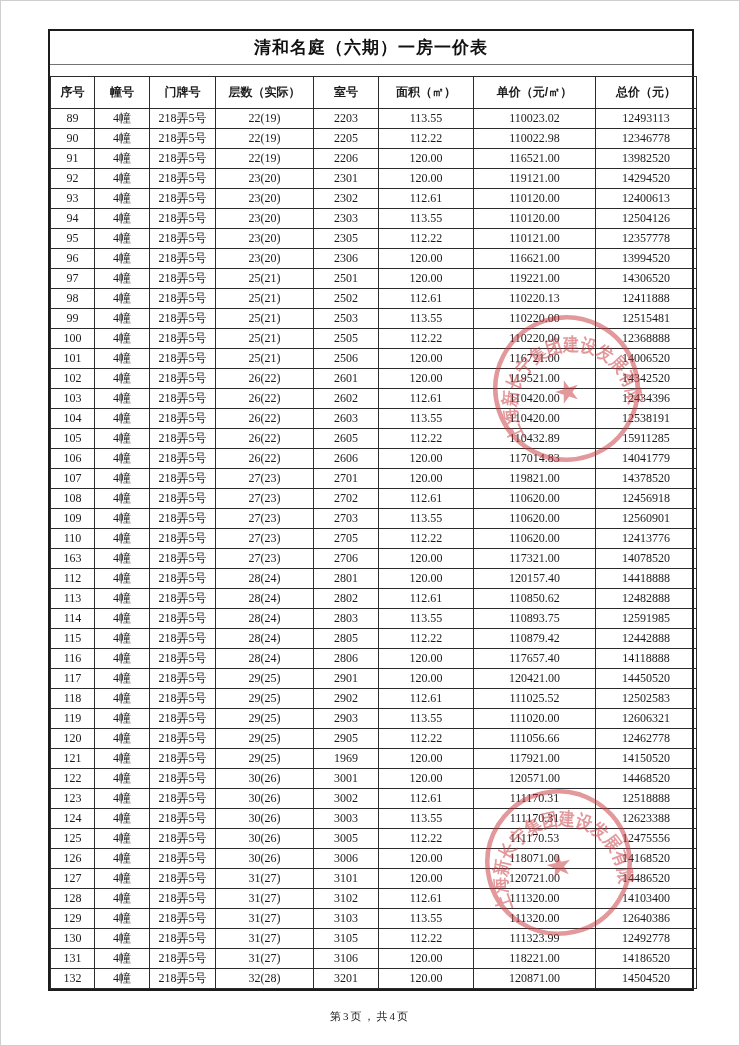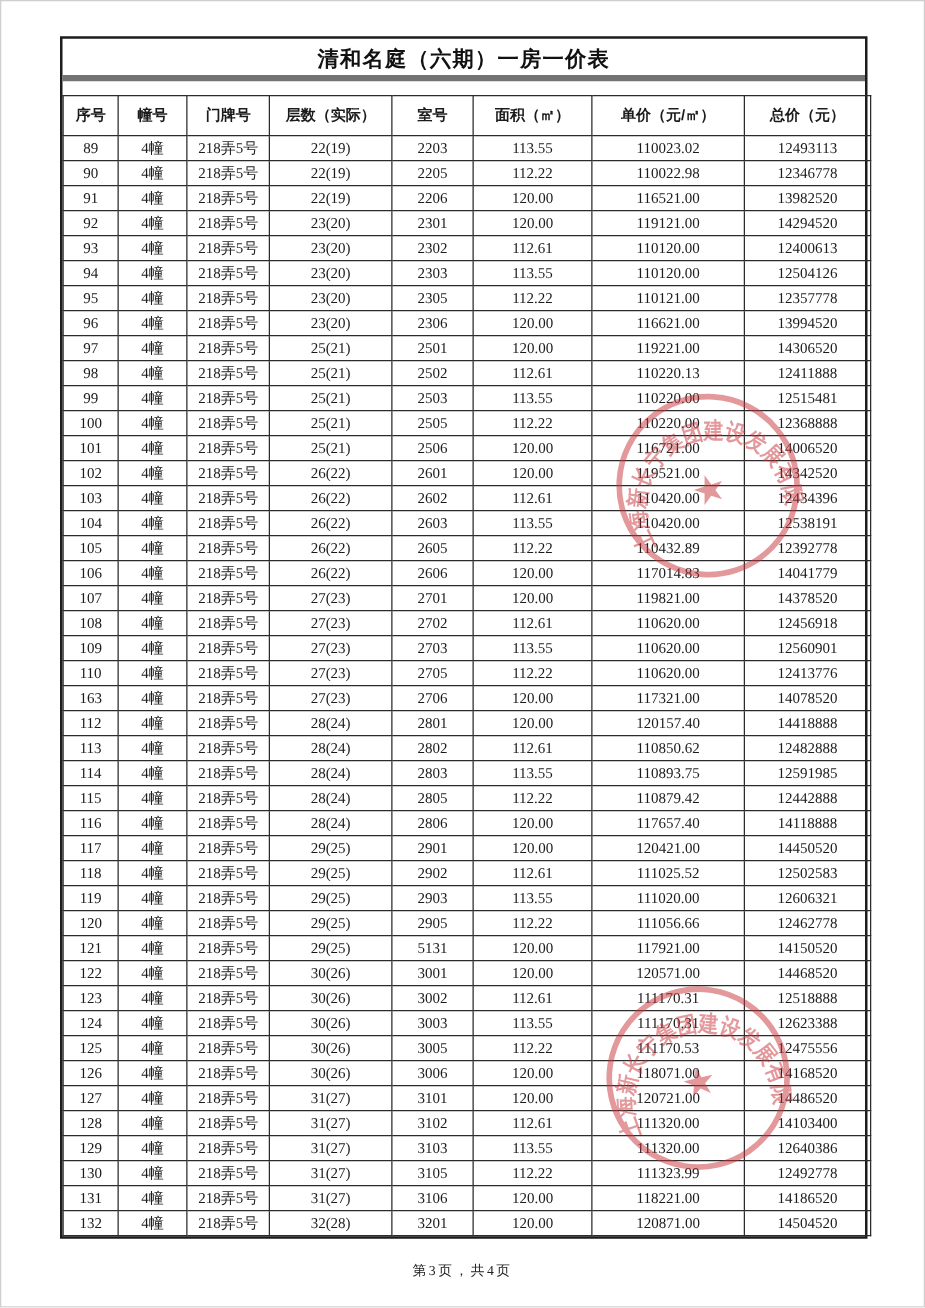--- a/index.html
+++ b/index.html
@@ -26,21 +26,21 @@
   }
 
   .doc-title {
     height: 34px;
     line-height: 34px;
     text-align: center;
     font-size: 17px;
     font-weight: bold;
     letter-spacing: 1px;
     color: #111;
-    border-bottom: 5px solid #737373;
+    border-bottom: 1px solid #737373;
     font-family: "Liberation Serif", "DejaVu Serif", serif;
   }
 
   .table-gap { height: 11px; }
 
   table.price-table {
     width: 100%;
     border-collapse: collapse;
     table-layout: fixed;
   }
@@ -302,21 +302,21 @@
             <td>12538191</td>
           </tr>
           <tr>
             <td>105</td>
             <td>4幢</td>
             <td>218弄5号</td>
             <td>26(22)</td>
             <td>2605</td>
             <td>112.22</td>
             <td>110432.89</td>
-            <td>12392778</td>
+            <td>15911285</td>
           </tr>
           <tr>
             <td>106</td>
             <td>4幢</td>
             <td>218弄5号</td>
             <td>26(22)</td>
             <td>2606</td>
             <td>120.00</td>
             <td>117014.83</td>
             <td>14041779</td>
@@ -459,21 +459,21 @@
             <td>2905</td>
             <td>112.22</td>
             <td>111056.66</td>
             <td>12462778</td>
           </tr>
           <tr>
             <td>121</td>
             <td>4幢</td>
             <td>218弄5号</td>
             <td>29(25)</td>
-            <td>5131</td>
+            <td>1969</td>
             <td>120.00</td>
             <td>117921.00</td>
             <td>14150520</td>
           </tr>
           <tr>
             <td>122</td>
             <td>4幢</td>
             <td>218弄5号</td>
             <td>30(26)</td>
             <td>3001</td>

